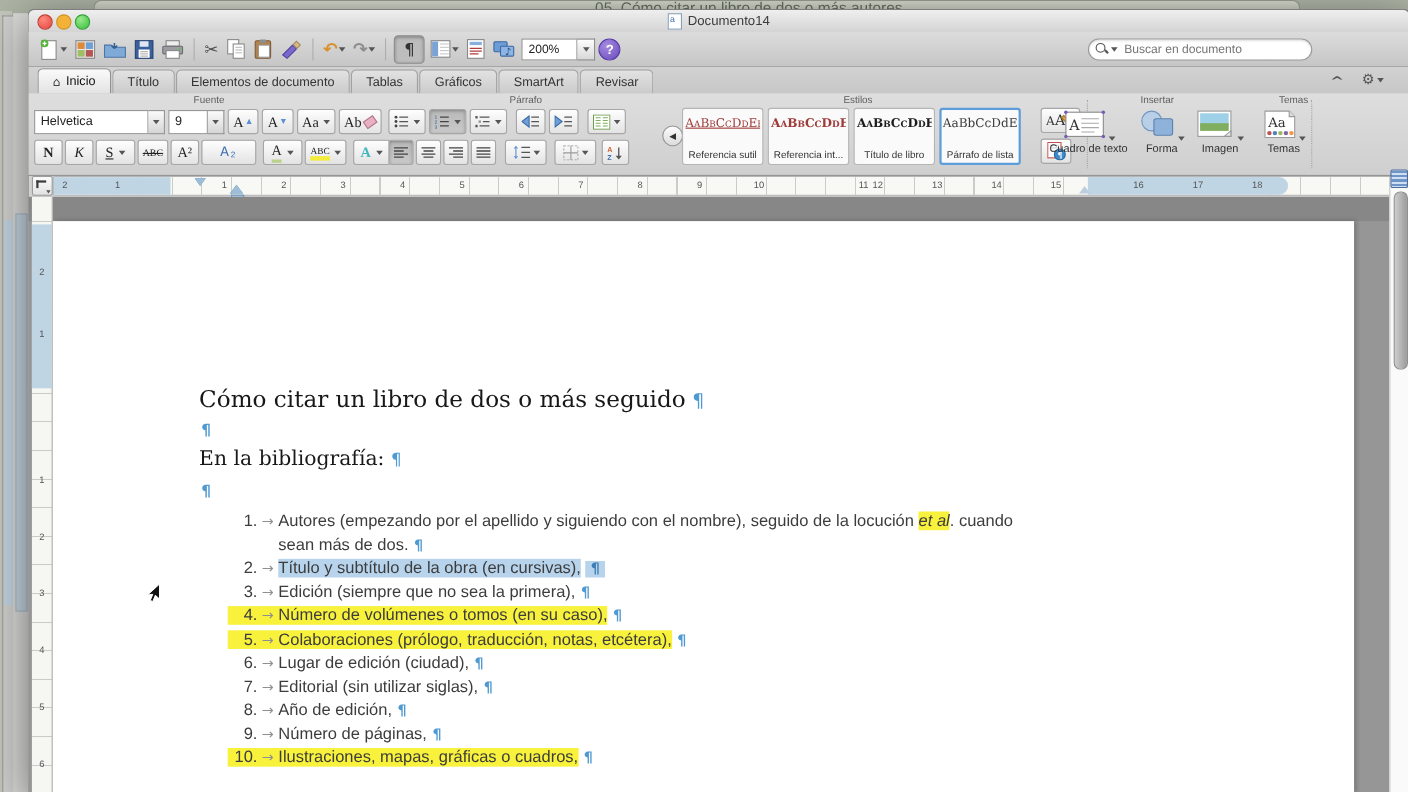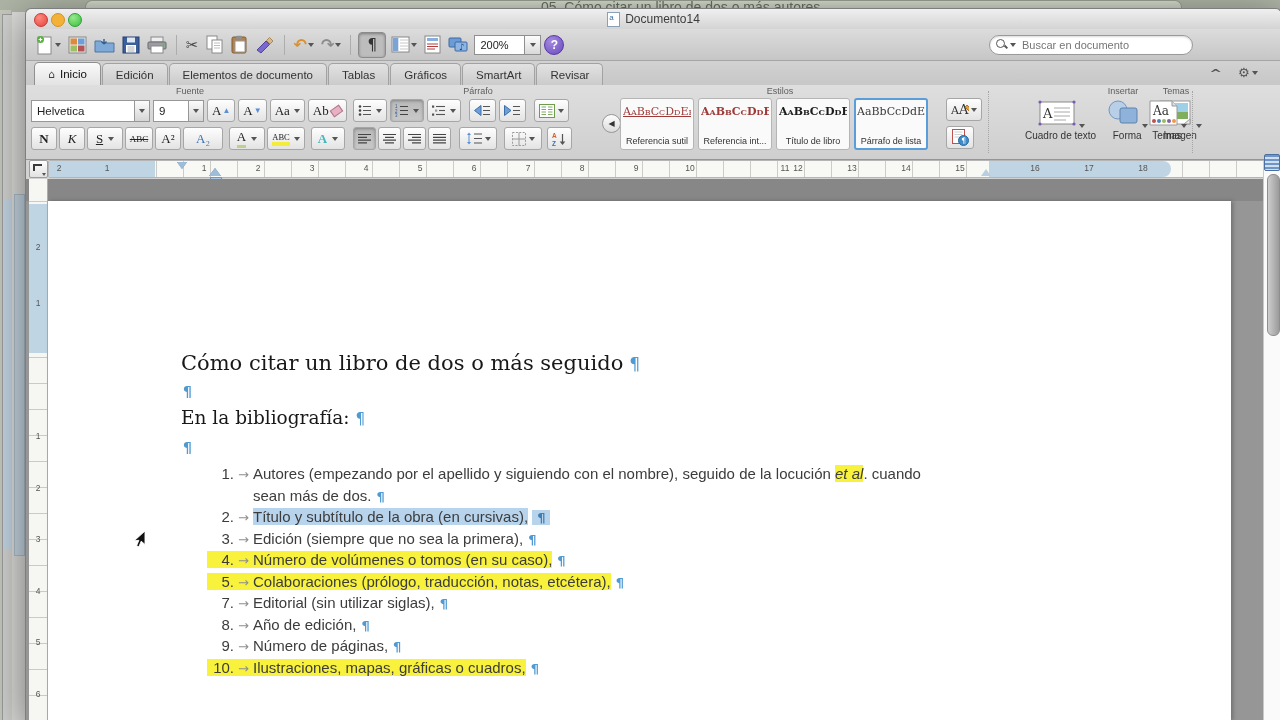--- a/index.html
+++ b/index.html
@@ -250,21 +250,21 @@
     </span>
   </div>
 
   <div class="abs tabrow">
     <div class="tabs">
         <div class="tab active">
           <span class="homeic">⌂</span>
           <span>Inicio</span>
         </div>
         <div class="tab">
-          <span>Edición</span>
+          <span>Título</span>
         </div>
         <div class="tab">
           <span>Elementos de documento</span>
         </div>
         <div class="tab">
           <span>Tablas</span>
         </div>
         <div class="tab">
           <span>Gráficos</span>
         </div>
@@ -318,21 +318,21 @@
       </div>
       <div class="rrow" style="top:42px;left:0;gap:2px;">
         <span class="rbtn" style="font-weight:bold;width:26px;">N</span>
         <span class="rbtn" style="font-style:italic;width:26px;">K</span>
         <span class="rbtn" style="width:36px;">
             <span style="text-decoration:underline;">S</span>
             <span class="crt" style="margin-left:5px;"></span>
           </span>
         <span class="rbtn" style="font-size:9px;text-decoration:line-through;width:28px;">ABC</span>
         <span class="rbtn" style="width:26px;">A²</span>
-        <span class="rbtn" style="width:40px;color:#3a6fb0;">A₂</span>
+        <span class="rbtn" style="width:50px;color:#3a6fb0;font-family:Liberation Mono, monospace;">A₂</span>
         <span class="rbtn" style="width:36px;margin-left:4px;">
             <span style="border-bottom:3px solid #b9d38a;">A</span>
             <span class="crt" style="margin-left:5px;"></span>
           </span>
         <span class="rbtn" style="width:38px;">
             <span style="font-size:8.5px;border-bottom:4px solid #f3ec3a;">ABC</span>
             <span class="crt" style="margin-left:4px;"></span>
           </span>
         <span class="rbtn" style="width:34px;margin-left:4px;">
             <span style="color:#43b8bc;font-weight:bold;">A</span>
@@ -481,21 +481,21 @@
             <rect x="0.5" y="0.5" width="12" height="14" fill="#fff" stroke="#c05050"></rect>
             <path d="M2.5 3h8M2.5 5.5h8M2.5 8h8" stroke="#c9c9c9" stroke-width="0.9"></path>
             <circle cx="11.5" cy="11.5" r="5" fill="#3f8ac9" stroke="#2a6aa0"></circle>
             <text x="9.3" y="14.3" font-size="7.5" fill="#fff" font-family="DejaVu Sans">¶</text>
           </svg>
         </span>
     </div>
 
     <span class="gsep" style="left:962px;"></span>
 
-    <div class="grp" style="left:999px;width:196px;">
+    <div class="grp" style="left:928px;width:196px;">
       <div class="gl">Insertar</div>
       <div class="rrow" style="top:13px;left:0;gap:10px;align-items:flex-start;">
         <span class="ins-cell">
           <span class="iconbtn">
               <svg class="i" width="40" height="30">
                 <rect x="3" y="4" width="34" height="22" fill="#fff" stroke="#8a8a8a"></rect>
                 <text x="6" y="20" font-size="13" fill="#333" font-family="DejaVu Serif">A</text>
                 <path d="M17 10h16M17 14h16M17 18h16M17 22h12" stroke="#a9a9a9" stroke-width="1"></path>
                 <circle cx="3" cy="4" r="1.6" fill="#7a5ab5"></circle>
                 <circle cx="37" cy="4" r="1.6" fill="#7a5ab5"></circle>
@@ -608,20 +608,21 @@
       <div class="lone-p lp1">¶</div>
       <div class="doc-h2"><span>En la bibliografía:</span><span class="pilc pilc-inline">¶</span></div>
       <div class="lone-p lp2">¶</div>
       <div class="doclist">
           <div class="lrow"><span class="lnum">1.</span><span class="larr">→</span><span>Autores (empezando por el apellido y siguiendo con el nombre), seguido de la locución </span><span class="hl ital">et al</span><span>. cuando</span></div>
           <div class="lrow line2"><span>sean más de dos.</span><span class="lpil">¶</span></div>
           <div class="lrow"><span class="lnum">2.</span><span class="larr">→</span><span class="selblue">Título y subtítulo de la obra (en cursivas),</span><span class="selp">¶</span></div>
           <div class="lrow"><span class="lnum">3.</span><span class="larr">→</span><span>Edición (siempre que no sea la primera),</span><span class="lpil">¶</span></div>
           <div class="lrow"><span class="hl"><span class="lnum">4.</span><span class="larr">→</span><span>Número de volúmenes o tomos (en su caso),</span></span><span class="lpil">¶</span></div>
           <div class="lrow"><span class="hl"><span class="lnum">5.</span><span class="larr">→</span><span>Colaboraciones (prólogo, traducción, notas, etcétera),</span></span><span class="lpil">¶</span></div>
+          <div class="lrow"><span class="lnum">6.</span><span class="larr">→</span><span>Lugar de edición (ciudad),</span><span class="lpil">¶</span></div>
           <div class="lrow"><span class="lnum">7.</span><span class="larr">→</span><span>Editorial (sin utilizar siglas),</span><span class="lpil">¶</span></div>
           <div class="lrow"><span class="lnum">8.</span><span class="larr">→</span><span>Año de edición,</span><span class="lpil">¶</span></div>
           <div class="lrow"><span class="lnum">9.</span><span class="larr">→</span><span>Número de páginas,</span><span class="lpil">¶</span></div>
           <div class="lrow"><span class="hl"><span class="lnum">10.</span><span class="larr">→</span><span>Ilustraciones, mapas, gráficas o cuadros,</span></span><span class="lpil">¶</span></div>
         </div>
     </div>
   </div>
 
   <div class="abs sb-track">
     <div class="sb-thumb"></div>

